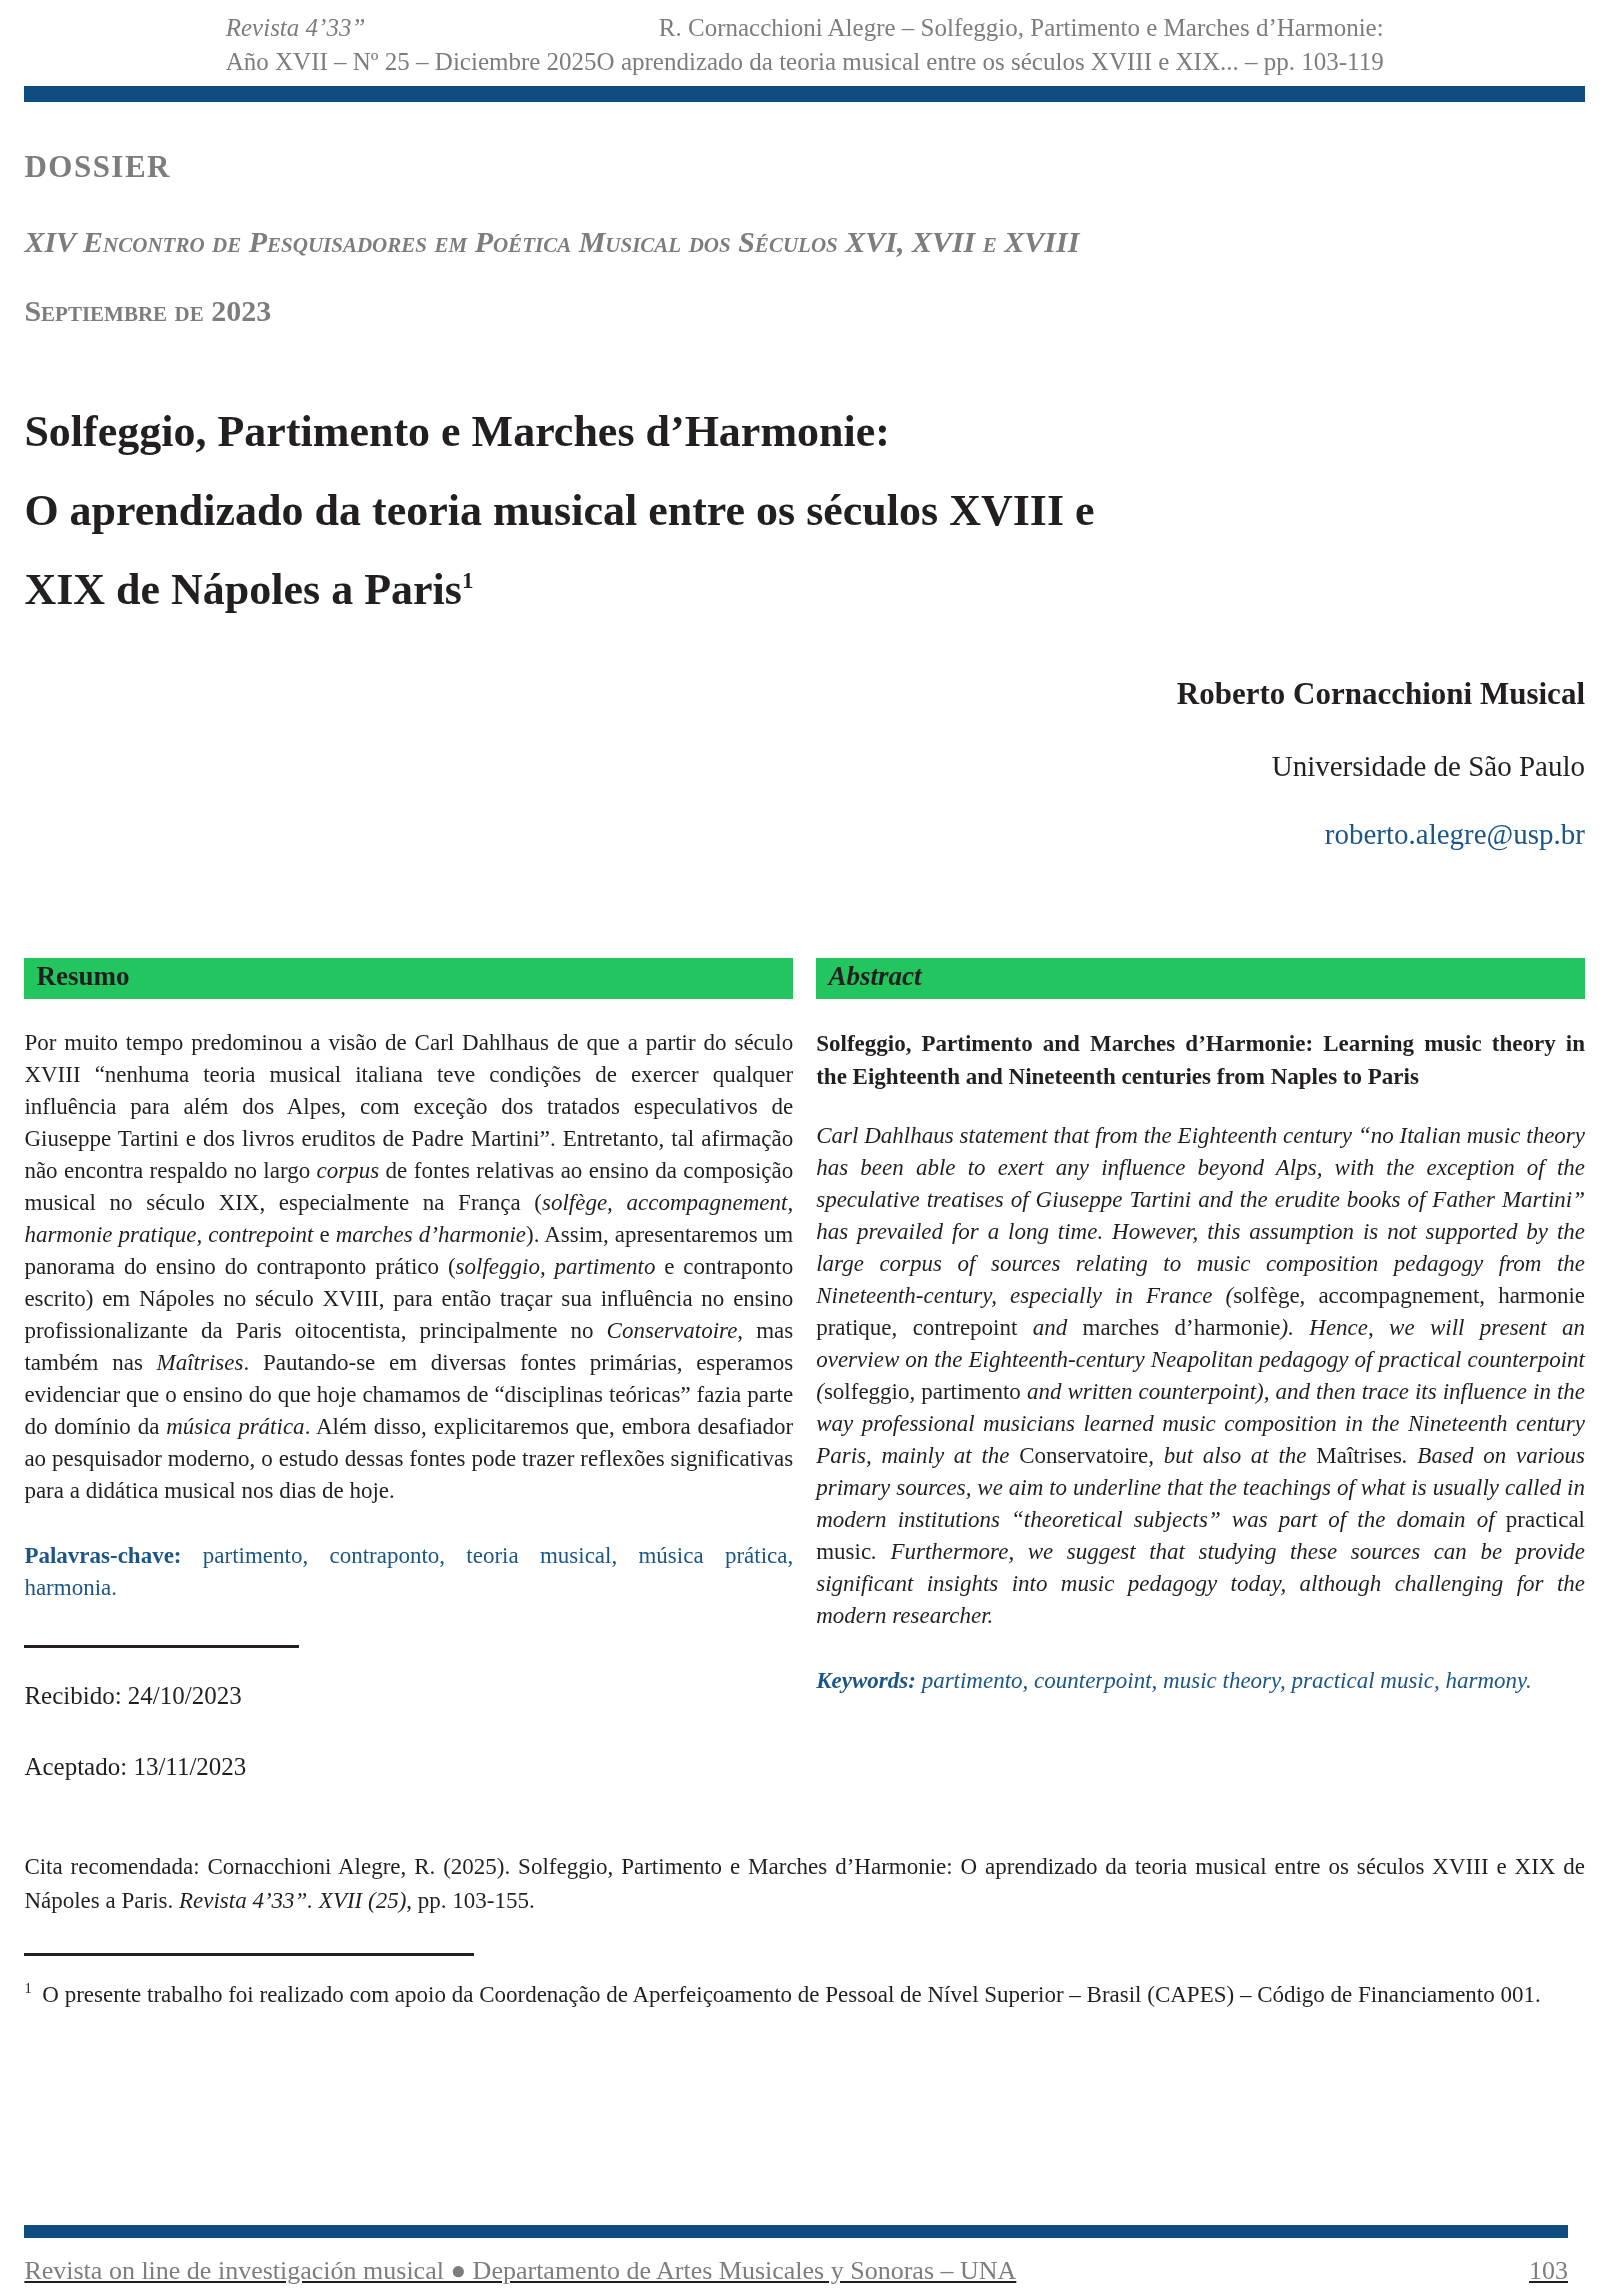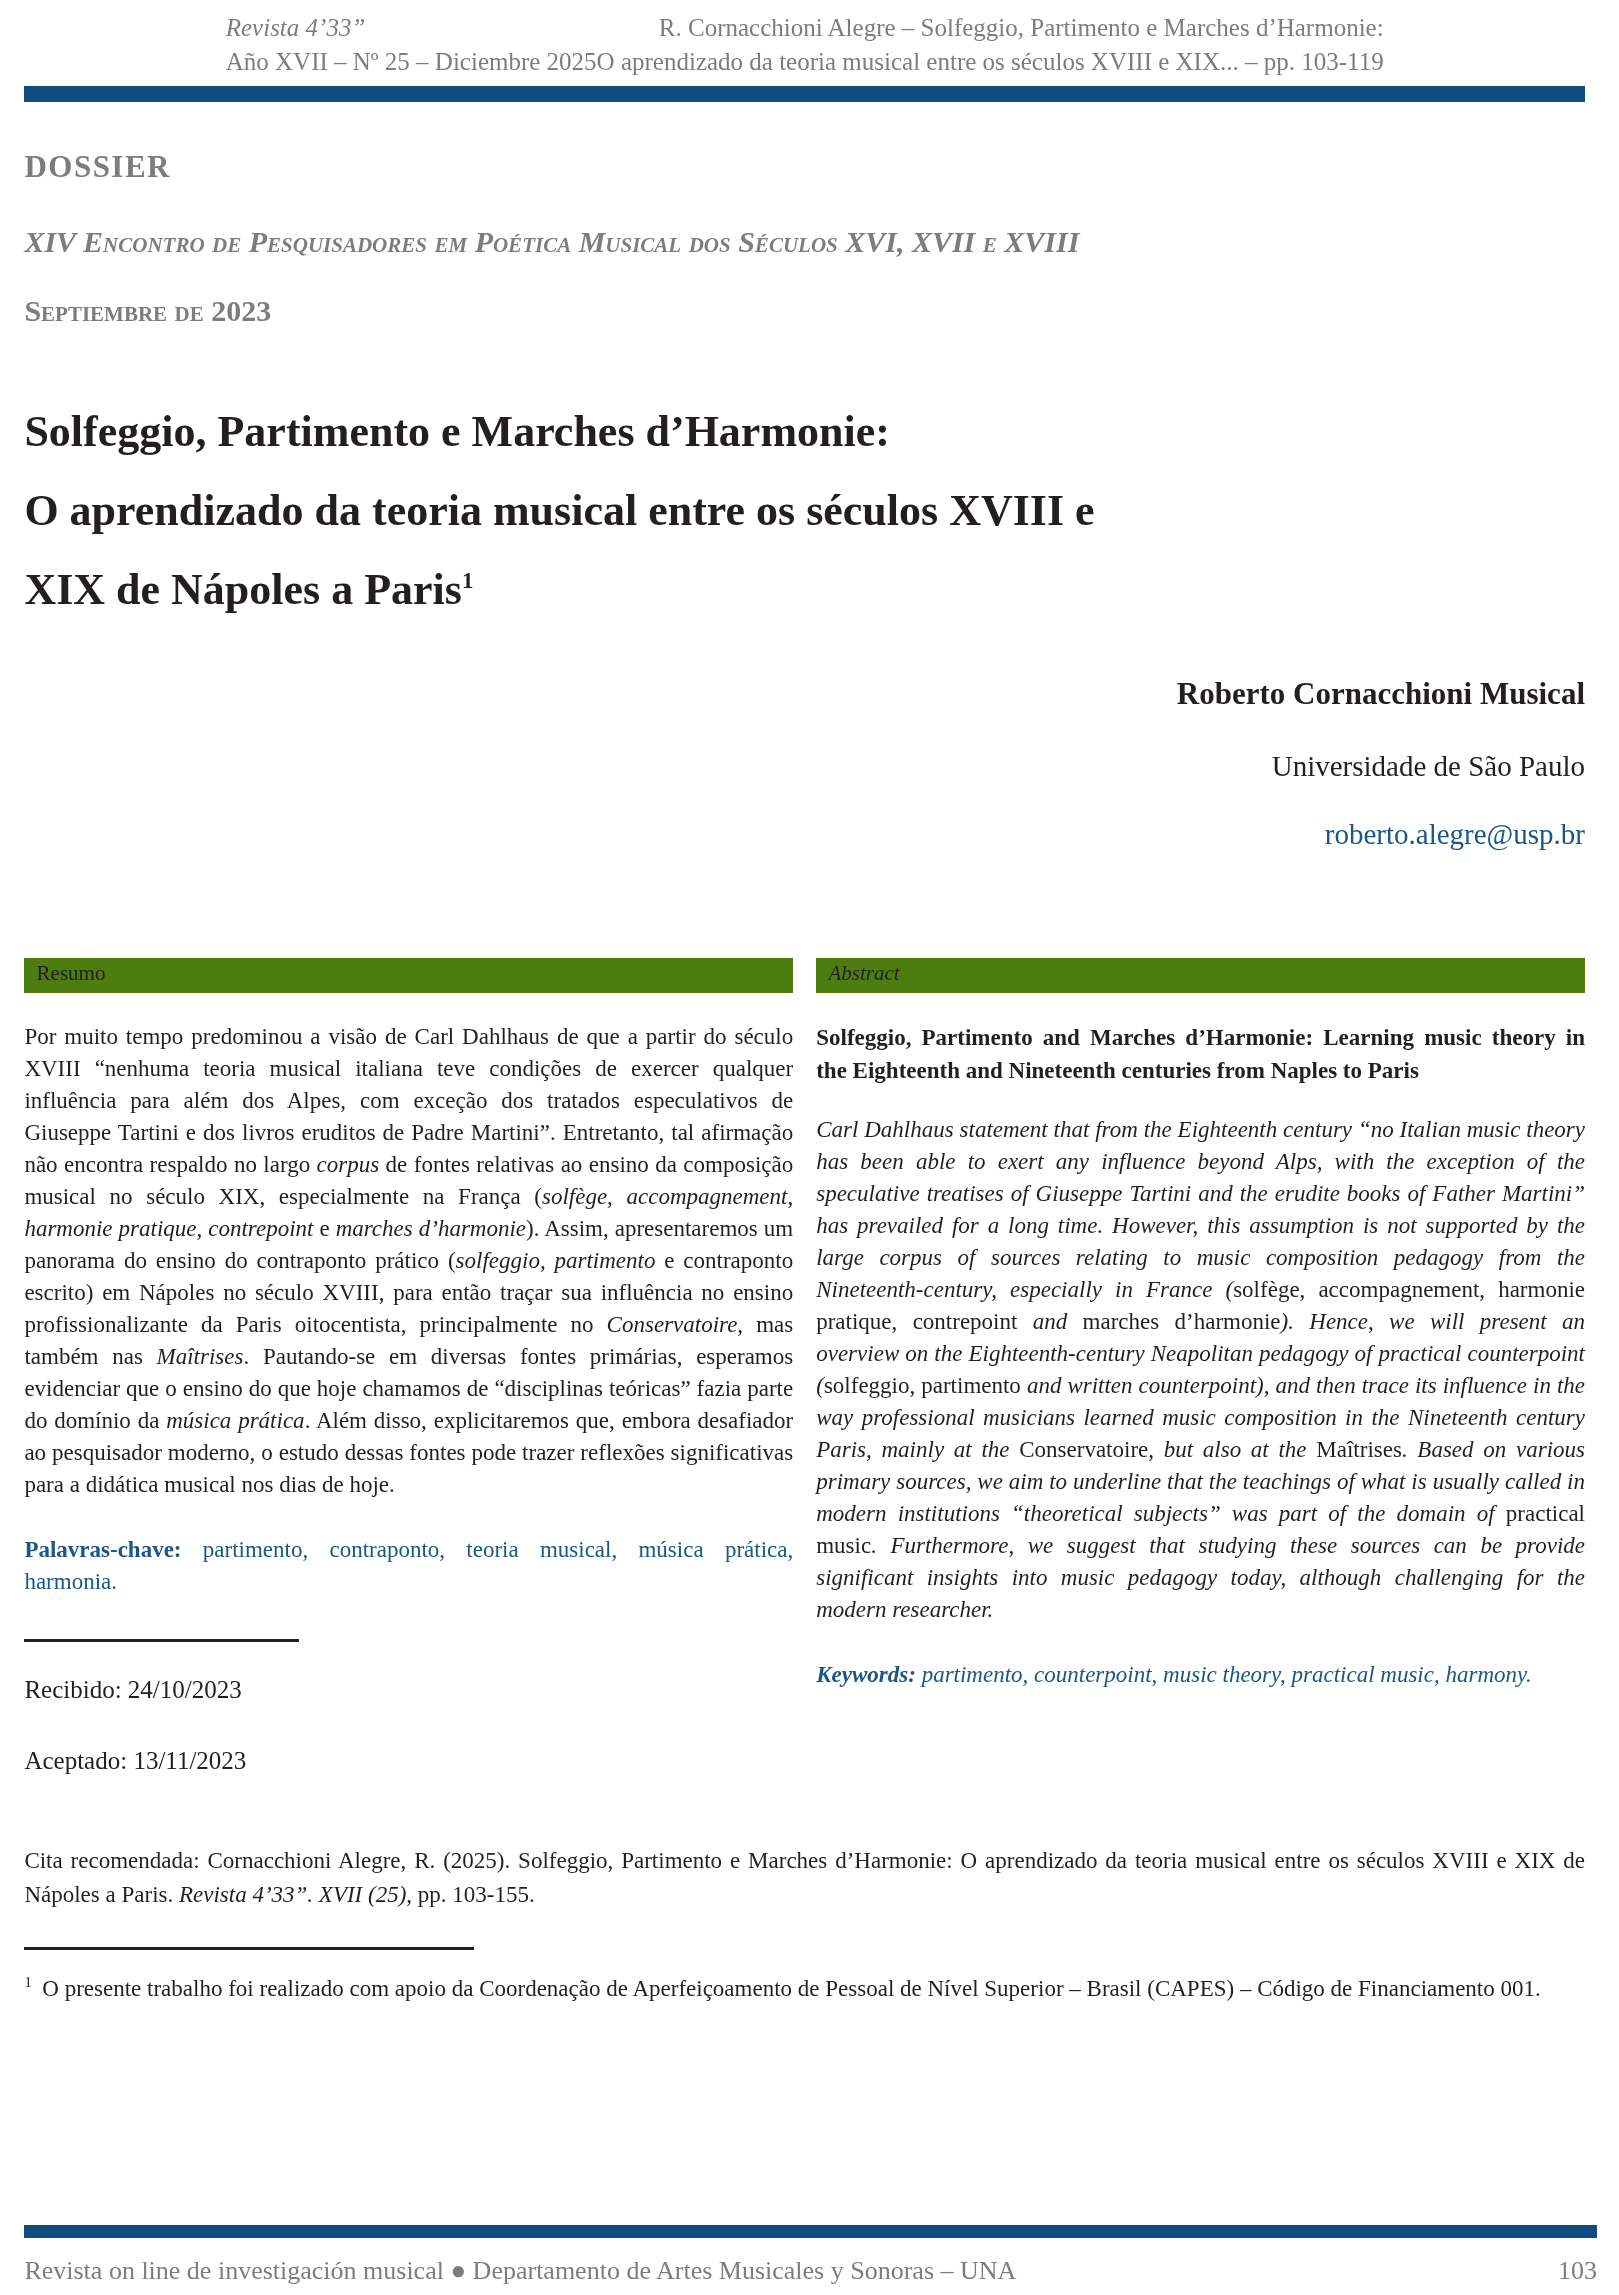--- a/index.html
+++ b/index.html
@@ -37,21 +37,21 @@
   
   .author-block { margin-top:47px; text-align:right; }
   .author-name { font-size:31px; font-weight:bold; }
   .affiliation { margin-top:38px; font-size:29px; }
   .email-line { margin-top:35px; }
   .email-link { font-size:29px; color:#1b5687; text-decoration:none; }
 
   
   .columns { display:flex; gap:23px; margin-top:107px; align-items:flex-start; }
   .col { flex:1 1 0; min-width:0; }
-  .colhead { background:#4d7c0f; font-size:21px; font-weight:normal; padding:3.8px 12.2px 6.9px; }
+  .colhead { background:#22c55e; font-size:27px; font-weight:bold; padding:3.8px 12.2px 6.9px; }
   .colhead.italic { font-style:italic; }
   .body-text { margin:27.5px 0 0; font-size:23px; line-height:32px; text-align:justify;
     hyphens:auto; -webkit-hyphens:auto; }
   .abstract-title { margin:27.5px 0 0; font-size:23px; line-height:33px; font-weight:bold;
     text-align:justify; }
   .italic-body { font-style:italic; }
   .keywords { margin-top:33px; color:#1b5687; }
   .seg-i { font-style:italic; }
   .seg-r { font-style:normal; }
   .seg-b { font-weight:bold; }
@@ -59,21 +59,21 @@
   .date-line { margin-top:34px; font-size:25px; }
   .date-line + .date-line { margin-top:43px; }
 
   
   .cita { margin-top:44px; font-size:23px; line-height:34px; text-align:justify; }
   .fnrule { width:450px; border-top:3.8px solid #231f20; margin-top:35px; }
   .footnote { margin:15.3px 0 0; font-size:23px; line-height:35px; text-align:justify; }
   .footnote sup { font-size:14.5px; margin-right:10.7px; }
 
   
-  .page-footer { position:absolute; left:24.4px; right:22px; bottom:9.2px; }
+  .page-footer { position:absolute; left:24.4px; right:51px; bottom:9.2px;text-decoration:underline; }
   .rule-blue.bottom { height:12.2px; margin-top:0; }
   .footer-row { display:flex; justify-content:space-between; color:#7d7d7d;
     font-size:26px; margin-top:18.3px; }
 </style>
 </head>
 <body>
 
 <div class="page">
 
   <header class="running-header">

